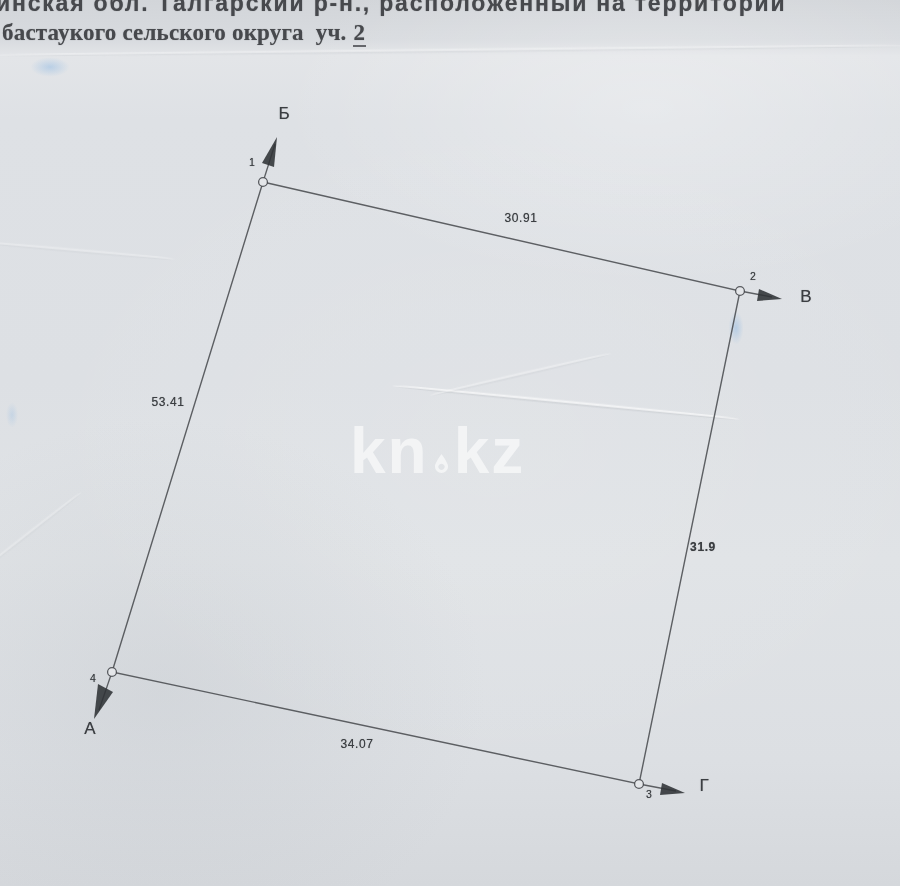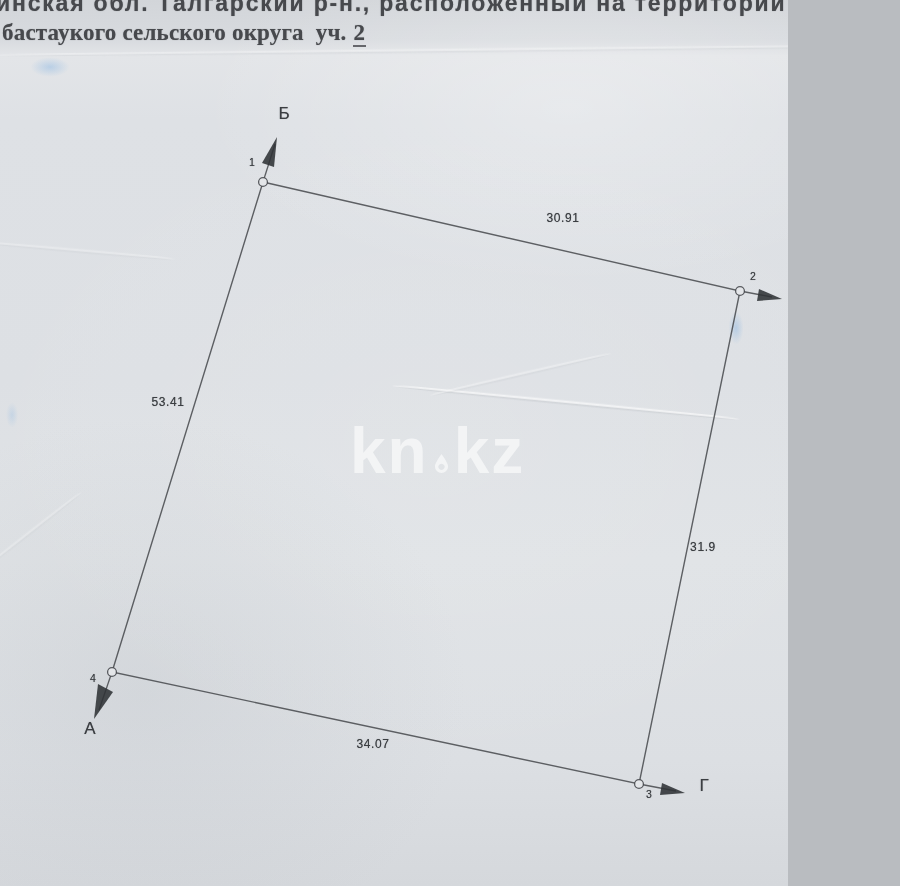--- a/index.html
+++ b/index.html
@@ -1,20 +1,20 @@
 <!DOCTYPE html>
 <html><head>
 <meta charset="utf-8">
 <style>
   * { margin:0; padding:0; box-sizing:border-box; }
   html,body { background:#b9bcc0; }
   body { font-family:"Liberation Sans", sans-serif; }
 
   .page {
-    position:relative; width:788px; height:886px; overflow:hidden;
+    position:relative; width:900px; height:886px; overflow:hidden;
     background:
       radial-gradient(ellipse 620px 300px at 72% 12%, rgba(255,255,255,0.28), transparent 60%),
       radial-gradient(ellipse 500px 420px at 18% 78%, rgba(185,190,196,0.28), transparent 65%),
       radial-gradient(ellipse 700px 500px at 55% 50%, rgba(255,255,255,0.10), transparent 70%),
       linear-gradient(180deg,#d2d5d9 0px,#d8dbdf 40px,#e3e5e8 56px,#dee1e5 120px,
                       #dde0e4 380px,#e0e3e6 560px,#dcdfe3 760px,#d5d8dc 886px);
   }
 
   
   .crease {
@@ -111,18 +111,18 @@
   <div class="lbl" style="left:284px; top:114px;">Б</div>
   <div class="lbl" style="left:806px; top:297px;">В</div>
   <div class="lbl" style="left:704px; top:786px;">Г</div>
   <div class="lbl" style="left:90px; top:729px;">А</div>
 
   <div class="num" style="left:252px; top:162px;">1</div>
   <div class="num" style="left:753px; top:276px;">2</div>
   <div class="num" style="left:649px; top:794px;">3</div>
   <div class="num" style="left:93px; top:678px;">4</div>
 
-  <div class="meas" style="left:521px; top:218px;margin-left:42px;">30.91</div>
+  <div class="meas" style="left:521px; top:218px;">30.91</div>
   <div class="meas" style="left:168px; top:402px;">53.41</div>
-  <div class="meas" style="left:703px; top:547px;">31.9</div>
-  <div class="meas" style="left:357px; top:744px;margin-left:16px;">34.07</div>
+  <div class="meas" style="left:703px; top:547px;font-weight:bold;">31.9</div>
+  <div class="meas" style="left:357px; top:744px;">34.07</div>
 
 </div>
 
 </body></html>

